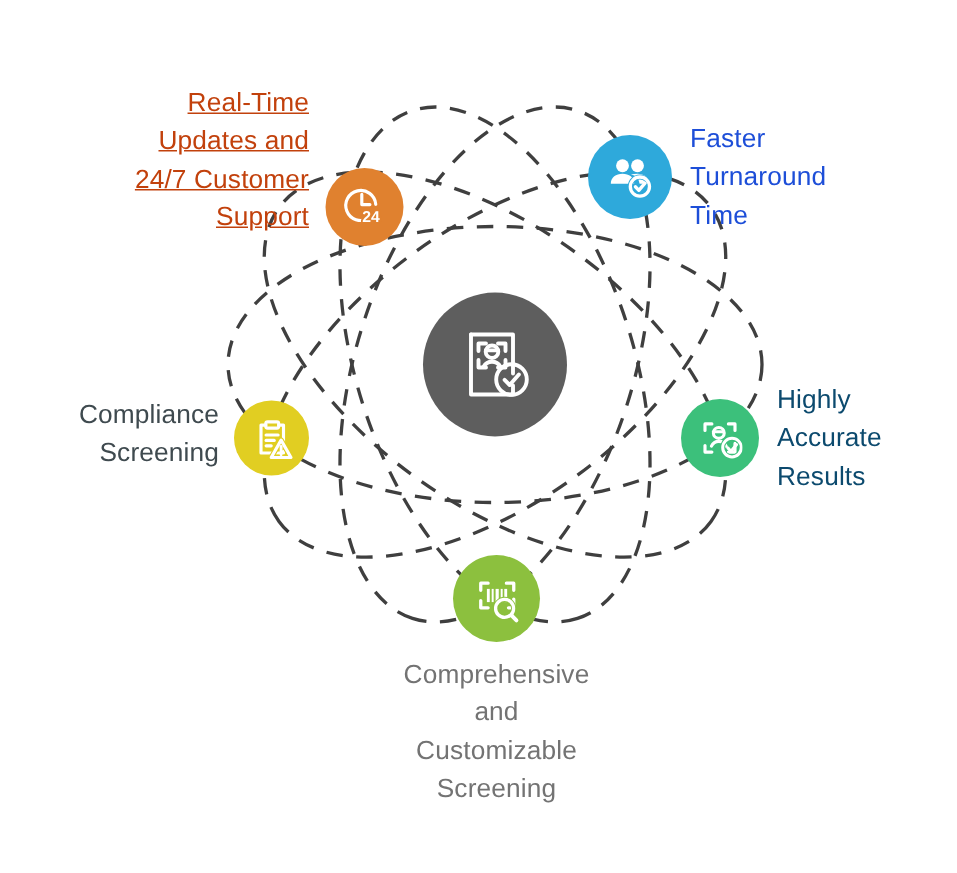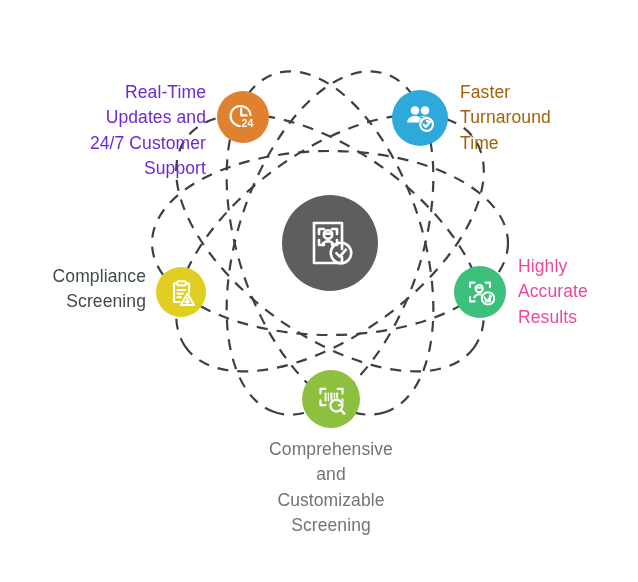--- a/index.html
+++ b/index.html
@@ -57,21 +57,21 @@
         <path d="M33 28 V23 M33 28 H28"></path>
         <circle cx="24" cy="17.5" r="4.2"></circle>
         <path d="M18.4 27.5 a6.4 6.4 0 0 1 11.2 0"></path>
         <path d="M20.5 16.6 h7"></path>
         <circle cx="37" cy="36" r="10.2"></circle>
         <path d="M32.4 36.2 l3.4 3.5 l6.1 -7"></path>
       </g>
     </svg>
   </div>
 
-  <div class="node" id="node-0" style="left: 217px; top: 91px; width: 52px; height: 52px; background: rgb(224, 129, 47);">
+  <div class="node" id="node-0" style="left: 217px; top: 112px; width: 52px; height: 52px; background: rgb(224, 129, 47);">
     <svg width="30" height="30" viewBox="0 0 30 30">
       <g fill="none" stroke="#FFFFFF" stroke-width="2.1" stroke-linecap="round" stroke-linejoin="round">
         <path d="M22.5 13.2 A10 10 0 1 0 17.6 22.6"></path>
         <path d="M13.2 6.6 V13.4 H18.6"></path>
       </g>
       <text x="19.4" y="25.2" fill="#FFFFFF" font-family="Liberation Sans, sans-serif" font-size="10.5" font-weight="bold" text-anchor="middle" stroke="#E0812F" stroke-width="2.4" paint-order="stroke">24</text>
     </svg>
   </div>
 
   <div class="node" id="node-1" style="left: 392px; top: 90px; width: 56px; height: 56px; background: rgb(46, 169, 219);">
@@ -140,28 +140,28 @@
       </g>
       <path d="M20.4 15.4 L27 27 H13.8 Z" fill="none" stroke="#E1CE22" stroke-width="3.6" stroke-linejoin="round"></path>
       <path d="M20.4 15.4 L27 27 H13.8 Z" fill="none" stroke="#FFFFFF" stroke-width="2.1" stroke-linejoin="round"></path>
       <g stroke="#FFFFFF" stroke-width="1.9" stroke-linecap="round">
         <path d="M20.4 19.6 v3.4"></path>
         <path d="M20.4 25 v0.2"></path>
       </g>
     </svg>
   </div>
 
-  <div class="label right" id="label-0" style="left: 46px; top: 80px; width: 160px; color: #6d28d9;">Real-Time
+  <div class="label right" id="label-0" style="left: 46px; top: 56px; width: 160px; color: #c2410c; text-decoration: underline;">Real-Time
 Updates and
 24/7 Customer
 Support</div>
-  <div class="label left" id="label-1" style="left: 460px; top: 80px; width: 170px; color: #a16207;">Faster
+  <div class="label left" id="label-1" style="left: 460px; top: 80px; width: 170px; color: #1d4ed8;">Faster
 Turnaround
 Time</div>
-  <div class="label left" id="label-2" style="left: 518px; top: 254px; width: 120px; color: #ec4899;">Highly
+  <div class="label left" id="label-2" style="left: 518px; top: 254px; width: 120px; color: #0c4a6e;">Highly
 Accurate
 Results</div>
   <div class="label center" id="label-3" style="left: 240px; top: 437px; width: 182px; color: #737373;">Comprehensive
 and
 Customizable
 Screening</div>
   <div class="label right" id="label-4" style="left: 16px; top: 264px; width: 130px; color: rgb(63, 74, 79);">Compliance
 Screening</div>
 
 </div>

